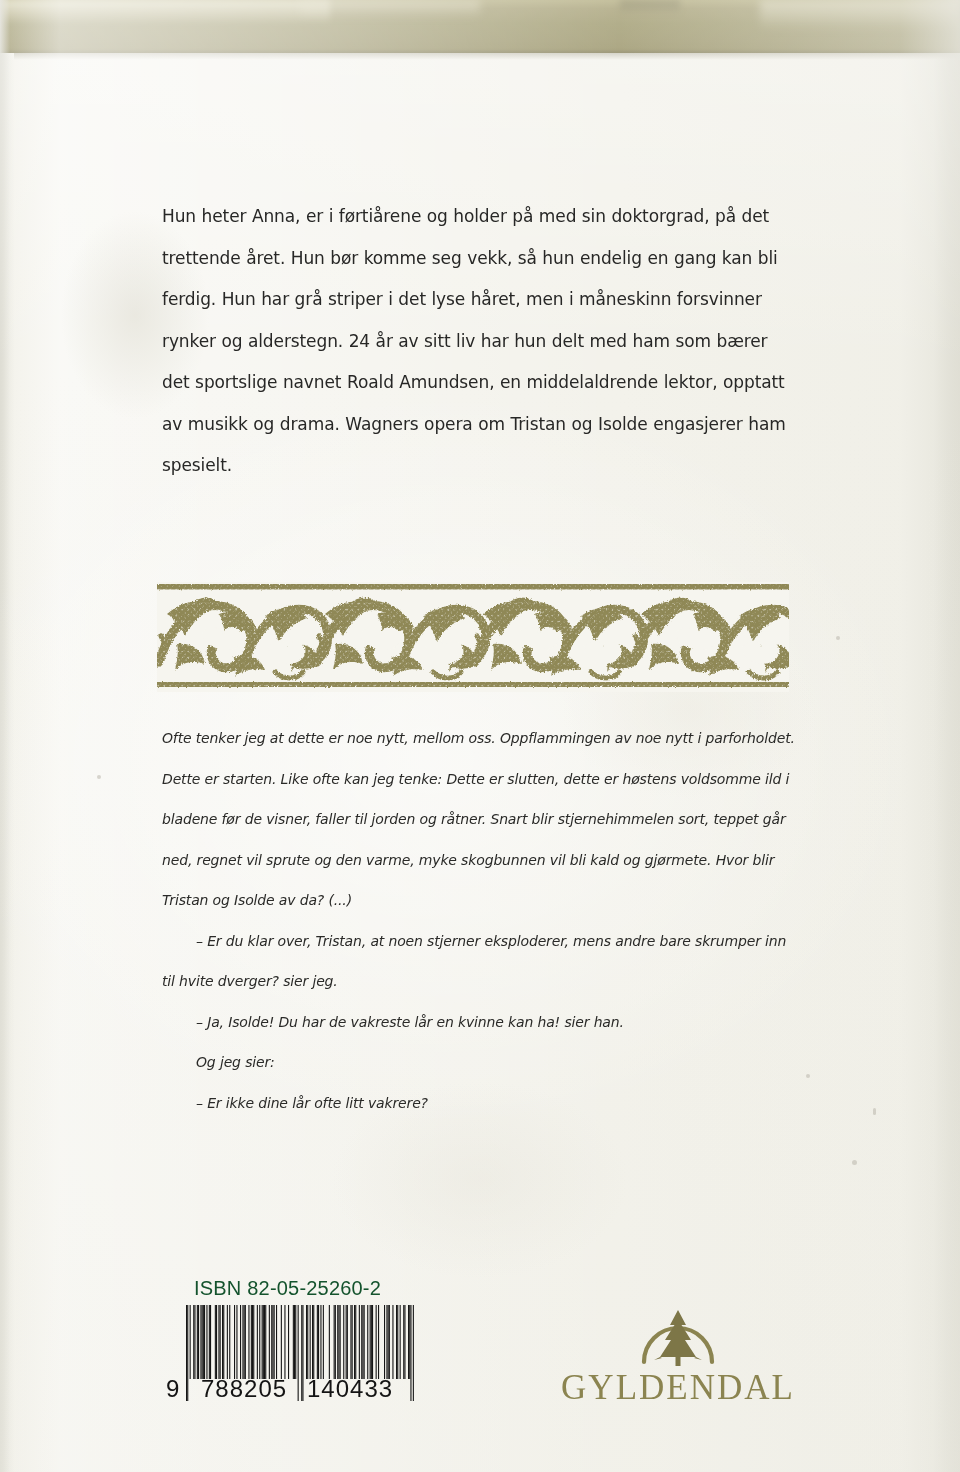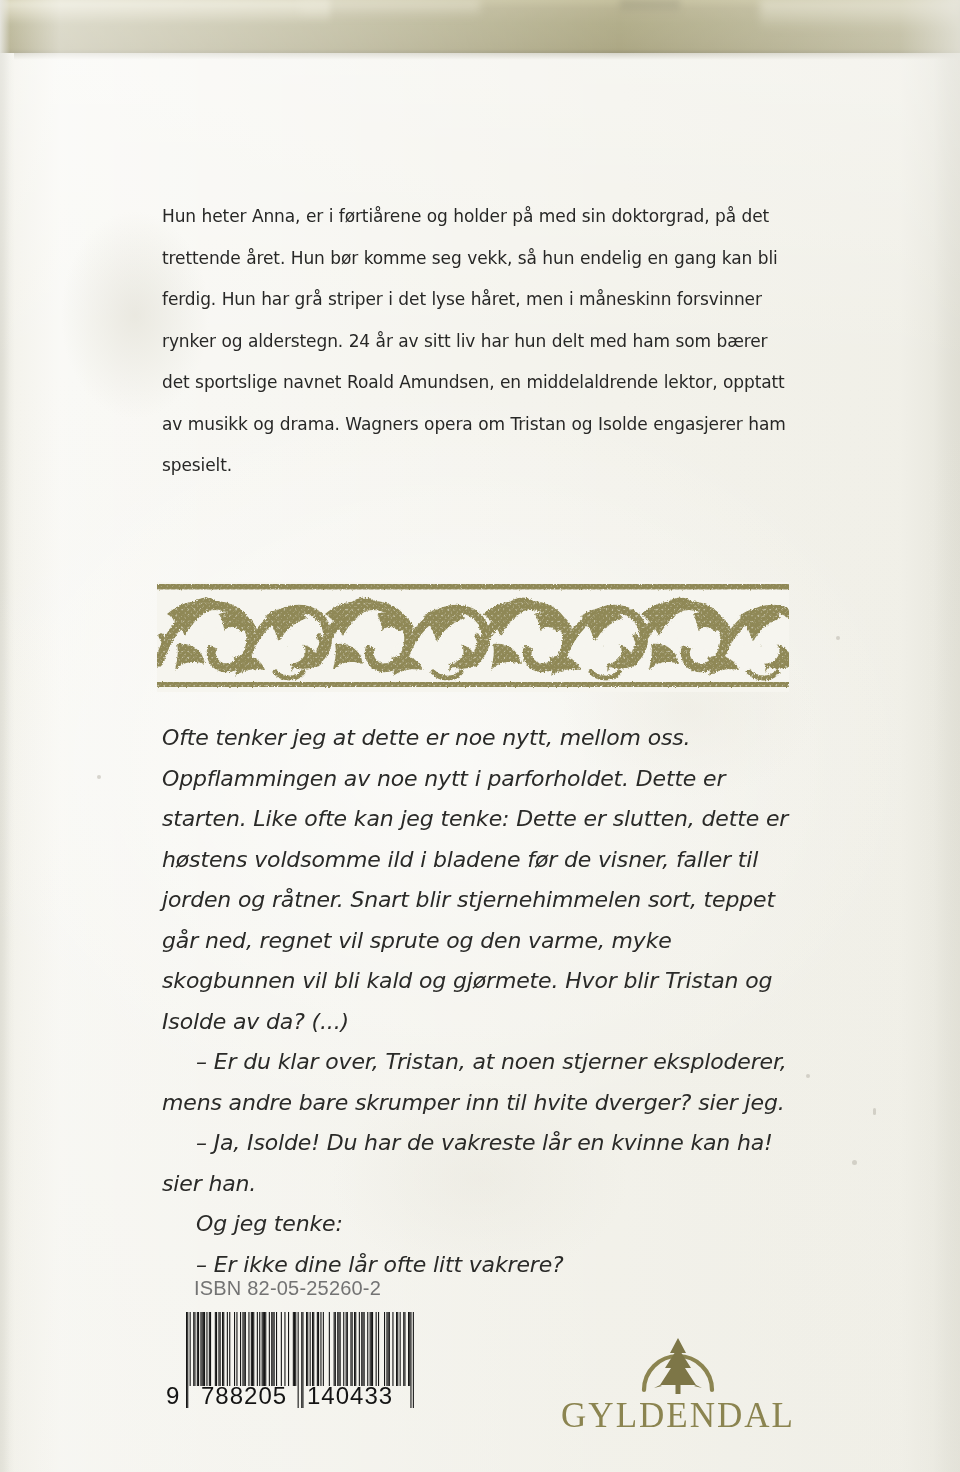--- a/index.html
+++ b/index.html
@@ -127,42 +127,42 @@
   }
   #ornament svg { display: block; width: 100%; height: 100%; }
 
   #quote {
     position: absolute;
     top: 718px;
     left: 0;
     width: 640px;
     font-family: "DejaVu Sans", sans-serif;
     font-style: italic;
-    font-size: 22px;
+    font-size: 14px;
     line-height: 40.5px;
     color: #2a2a28;
     letter-spacing: -0.15px;
   }
   #quote p { margin: 0; }
   #quote p.indent { text-indent: 34px; }
 
   
   #isbn-block {
     position: absolute;
     left: 166px;
     top: 1277px;
     width: 250px;
   }
   #isbn-text {
     font-family: "Liberation Sans", sans-serif;
     font-size: 20px;
-    color: #737373;
+    color: #14532d;
     letter-spacing: 0.2px;
     margin-left: 28px;
-    margin-bottom: 12px;
+    margin-bottom: 5px;
     white-space: nowrap;
   }
   #barcode-wrap {
     position: relative;
     width: 248px;
     height: 96px;
   }
   #barcode-bars {
     position: absolute;
     left: 20px;
@@ -182,21 +182,21 @@
     color: #141414;
     letter-spacing: 1px;
   }
   .bc-lead { position: absolute; left: 0px; bottom: 0; }
   .bc-grp1 { position: absolute; left: 35px; bottom: 0; }
   .bc-grp2 { position: absolute; left: 141px; bottom: 0; }
 
   #publisher {
     position: absolute;
     left: 552px;
-    top: 1328px;
+    top: 1300px;
     width: 252px;
     text-align: center;
   }
   #pub-mark { width: 252px; height: 70px; display: block; }
   #pub-name {
     font-family: "Liberation Serif", serif;
     font-size: 35px;
     letter-spacing: 2.0px;
     color: #8b8450;
     margin-top: -2px;
@@ -235,21 +235,21 @@
   <div class="speck" style="left:97px;   top:775px;  width:4px; height:4px;"></div>
 
   <div id="content">
 
     <div id="blurb">Hun heter Anna, er i førtiårene og holder på med sin doktorgrad, på det trettende året. Hun bør komme seg vekk, så hun endelig en gang kan bli ferdig. Hun har grå striper i det lyse håret, men i måneskinn forsvinner rynker og alderstegn. 24 år av sitt liv har hun delt med ham som bærer det sportslige navnet Roald Amundsen, en middelaldrende lektor, opptatt av musikk og drama. Wagners opera om Tristan og Isolde engasjerer ham spesielt.</div>
 
     <div id="quote">
       <p class="q0">Ofte tenker jeg at dette er noe nytt, mellom oss. Oppflammingen av noe nytt i parforholdet. Dette er starten. Like ofte kan jeg tenke: Dette er slutten, dette er høstens voldsomme ild i bladene før de visner, faller til jorden og råtner. Snart blir stjernehimmelen sort, teppet går ned, regnet vil sprute og den varme, myke skogbunnen vil bli kald og gjørmete. Hvor blir Tristan og Isolde av da? (...)</p>
       <p class="indent">– Er du klar over, Tristan, at noen stjerner eksploderer, mens andre bare skrumper inn til hvite dverger? sier jeg.</p>
       <p class="indent">– Ja, Isolde! Du har de vakreste lår en kvinne kan ha! sier han.</p>
-      <p class="indent">Og jeg tenke:</p>
+      <p class="indent">Og jeg sier:</p>
       <p class="indent">– Er ikke dine lår ofte litt vakrere?</p>
     </div>
 
   </div>
 
   <div id="ornament">
     <svg viewBox="0 0 632 110" preserveAspectRatio="none">
       <defs>
         <filter id="rough" x="-5%" y="-10%" width="110%" height="120%">
           <feTurbulence type="fractalNoise" baseFrequency="0.62" numOctaves="4" seed="9" result="n"></feTurbulence>

